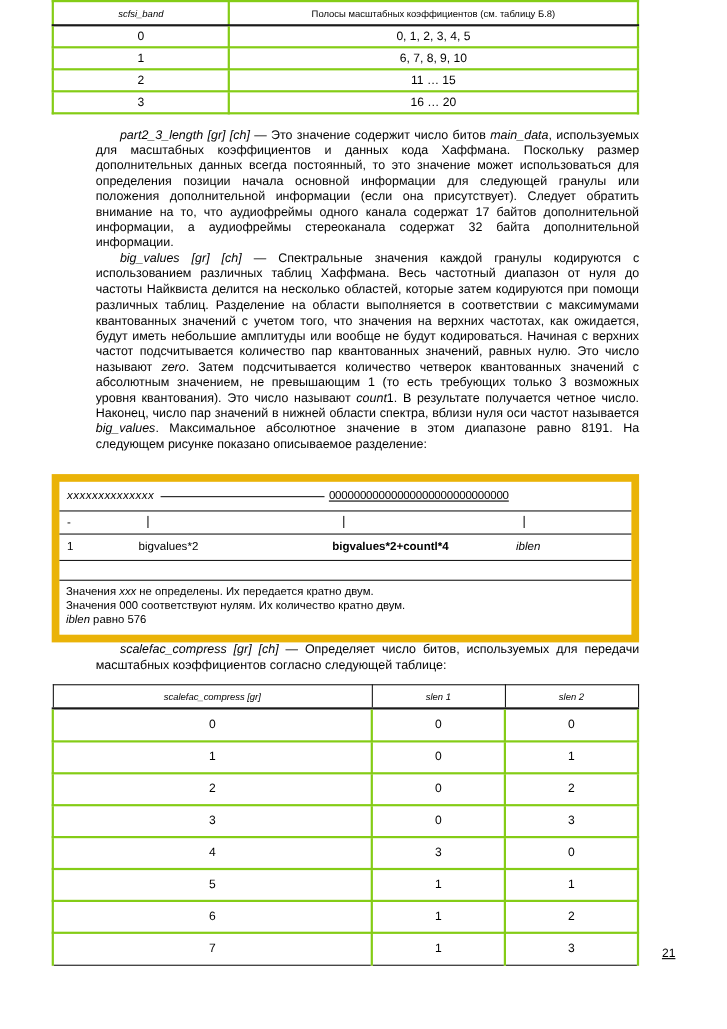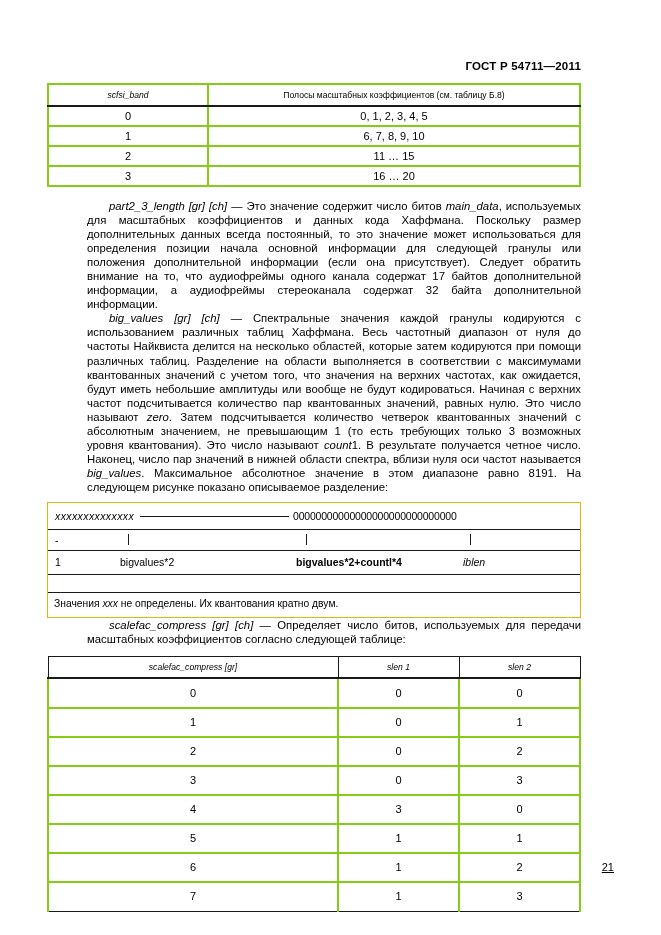--- a/index.html
+++ b/index.html
@@ -72,22 +72,22 @@
     line-height: 14.05px;
     text-align: justify;
     text-indent: 22px;
     hyphens: manual;
   }
   .i { font-style: italic; }
   .para-block { margin-top: 9px; margin-left: 40px; }
 
   
   .figure {
-    border: 1px solid #eab308;
-    margin-top: 8px;
+    border: 7px solid #eab308;
+    margin-top: 20px;
     box-sizing: border-box;
     font-size: 10.5px;
   }
   .fig-row {
     position: relative;
     border-bottom: 1px solid #1a1a1a;
     box-sizing: border-box;
     height: 24px;
   }
   .fig-row.r1 { height: 27px; }
@@ -101,20 +101,21 @@
     white-space: nowrap;
   }
   .xxx {
     font-style: italic;
     letter-spacing: 0.4px;
     font-size: 10.5px;
   }
   .zeros {
     letter-spacing: -0.2px;
     font-size: 10.5px;
+    text-decoration: underline;
   }
   .dashline {
     position: absolute;
     top: 50%;
     height: 1px;
     background: #1a1a1a;
   }
   .tick {
     position: absolute;
     width: 1px;
@@ -148,21 +149,20 @@
     font-size: 11px;
     text-decoration: underline;
   }
 </style>
 </head>
 <body>
 
 <div class="page">
   <div class="content">
 
-    <div class="doc-header">ГОСТ Р 54711—2011</div>
 
     <table class="gost t1">
       <thead>
         <tr>
           <td style="width:150px">scfsi_band</td>
           <td class="wide-head">Полосы масштабных коэффициентов (см. таблицу Б.8)</td>
         </tr>
       </thead>
       <tbody>
         <tr class="row-h">
@@ -210,21 +210,23 @@
       <div class="fig-row r3">
         <span class="fig-cell" style="left:7px;">1</span>
         <span class="fig-cell" style="left:72px;">bigvalues*2</span>
         <span class="fig-cell" style="left:248px;font-weight:bold;">bigvalues*2+countl*4</span>
         <span class="fig-cell i" style="left:415px;">iblen</span>
       </div>
 
       <div class="fig-row r4"></div>
 
       <div class="fig-notes">
-        <div><span>Значения </span><span class="i">xxx</span><span> не определены. Их квантования кратно двум.</span></div>
+        <div><span>Значения </span><span class="i">xxx</span><span> не определены. Их передается кратно двум.</span></div>
+        <div>Значения 000 соответствуют нулям. Их количество кратно двум.</div>
+        <div><span class="i">iblen</span><span> равно 576</span></div>
       </div>
     </div>
 
 
     <div class="para-block" style="margin-top:0;">
       <p class="body"><span class="i">scalefac_compress</span> <span class="i">[gr]</span> <span class="i">[ch]</span> <span>—</span> <span>Определяет число битов, используемых для передачи масштабных коэффициентов согласно следующей таблице:</span></p>
     </div>
 
     <table class="gost t2">
       <thead>

